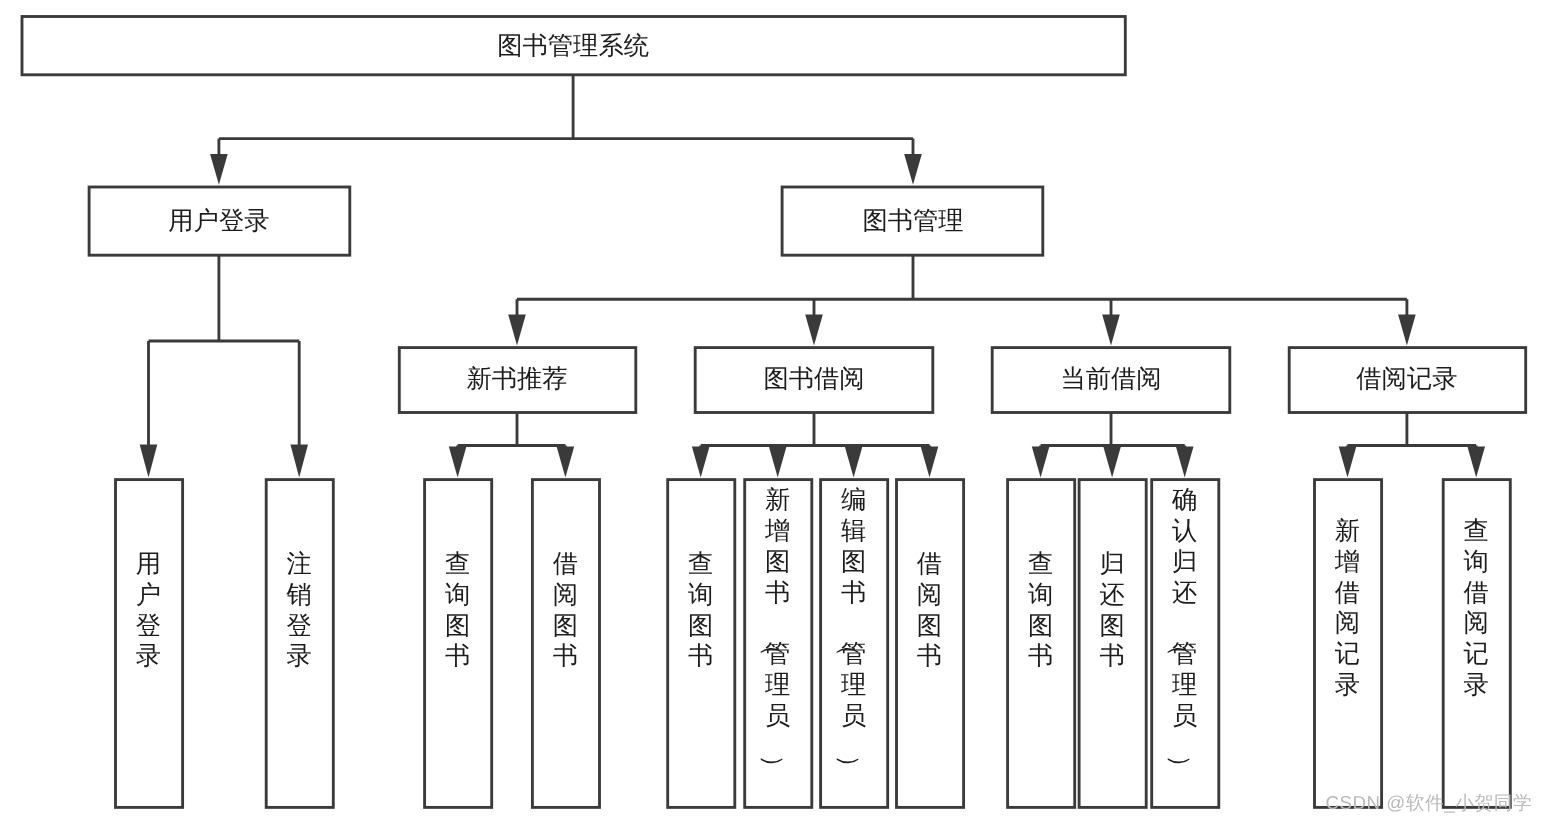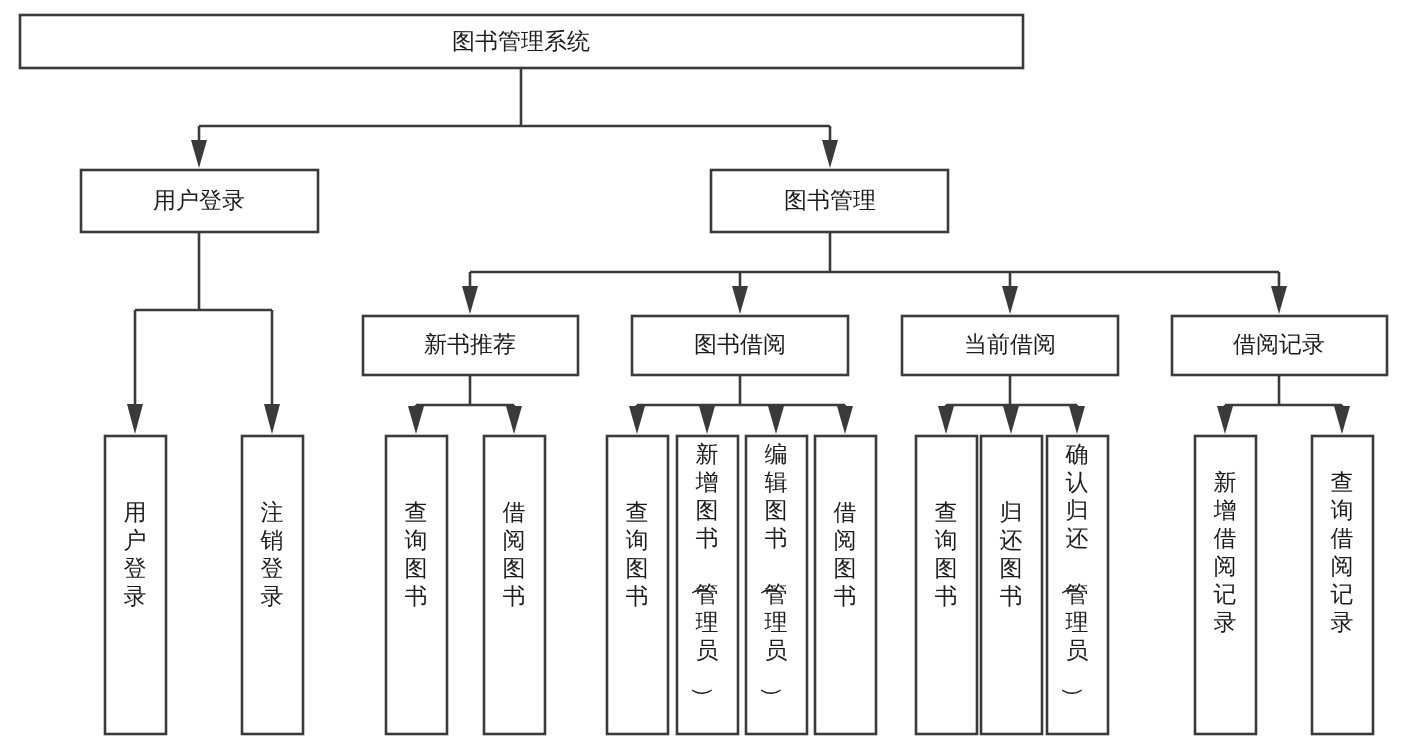--- a/index.html
+++ b/index.html
@@ -242,14 +242,15 @@
       <text class="node-label-v" x="1225" y="490"><tspan x="1225" dy="0">新</tspan><tspan x="1225" dy="28">增</tspan><tspan x="1225" dy="28">借</tspan><tspan x="1225" dy="28">阅</tspan><tspan x="1225" dy="28">记</tspan><tspan x="1225" dy="28">录</tspan></text>
     </g>
 
     <g>
       <rect class="node-box" x="1312" y="436" width="61" height="298"></rect>
       <text class="node-label-v" x="1342" y="490"><tspan x="1342" dy="0">查</tspan><tspan x="1342" dy="28">询</tspan><tspan x="1342" dy="28">借</tspan><tspan x="1342" dy="28">阅</tspan><tspan x="1342" dy="28">记</tspan><tspan x="1342" dy="28">录</tspan></text>
     </g>
 
   </svg>
 
+  <div class="watermark">CSDN @软件_小贺同学</div>
 
 </div>
 
 </body></html>

